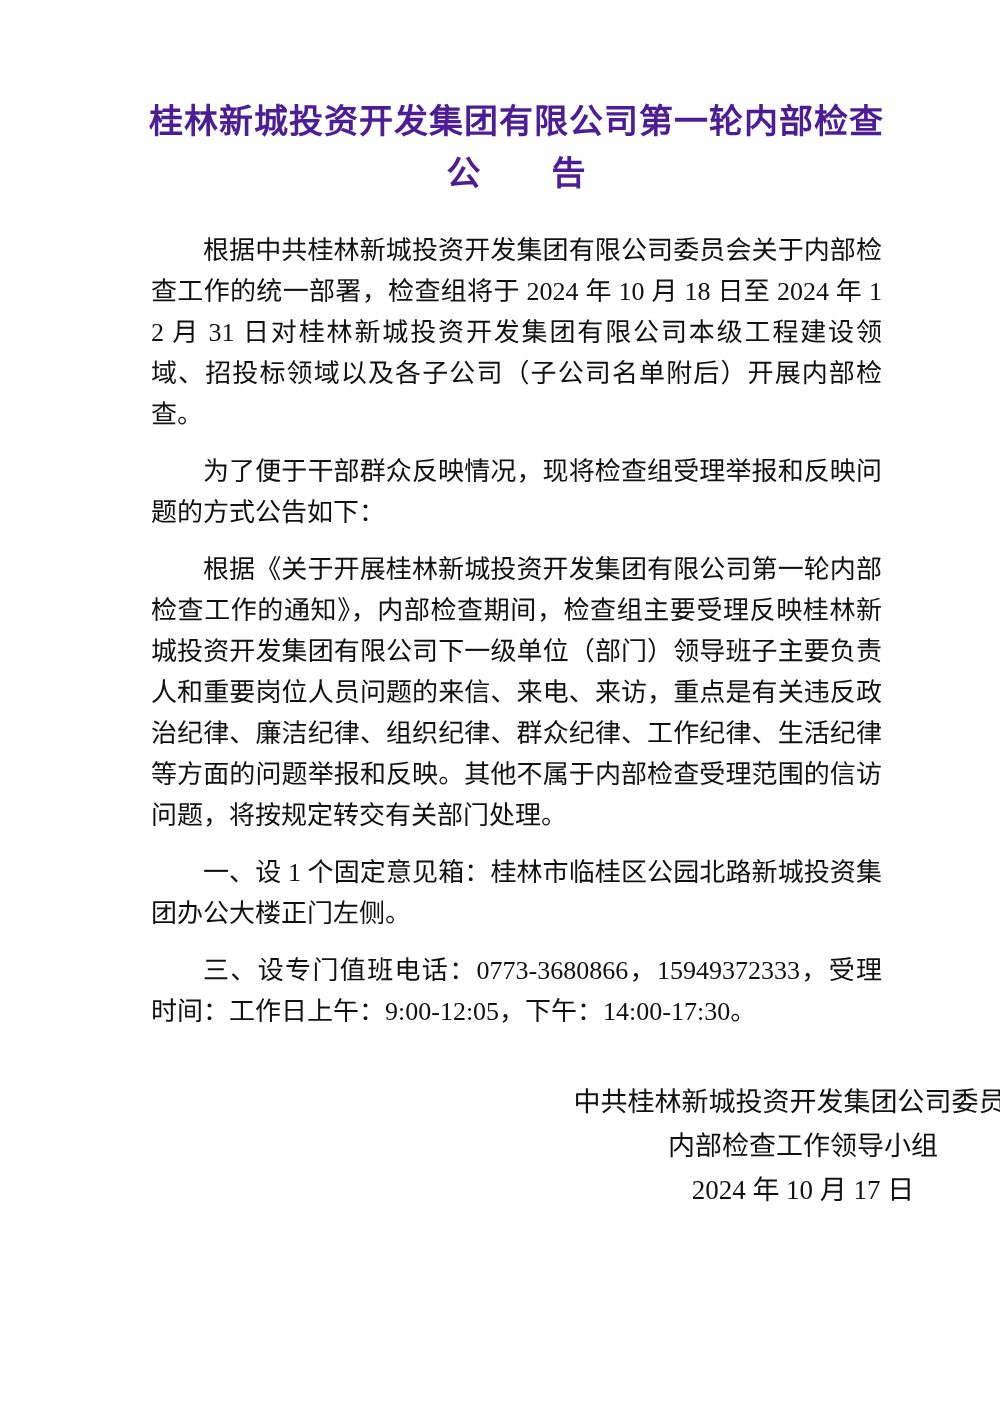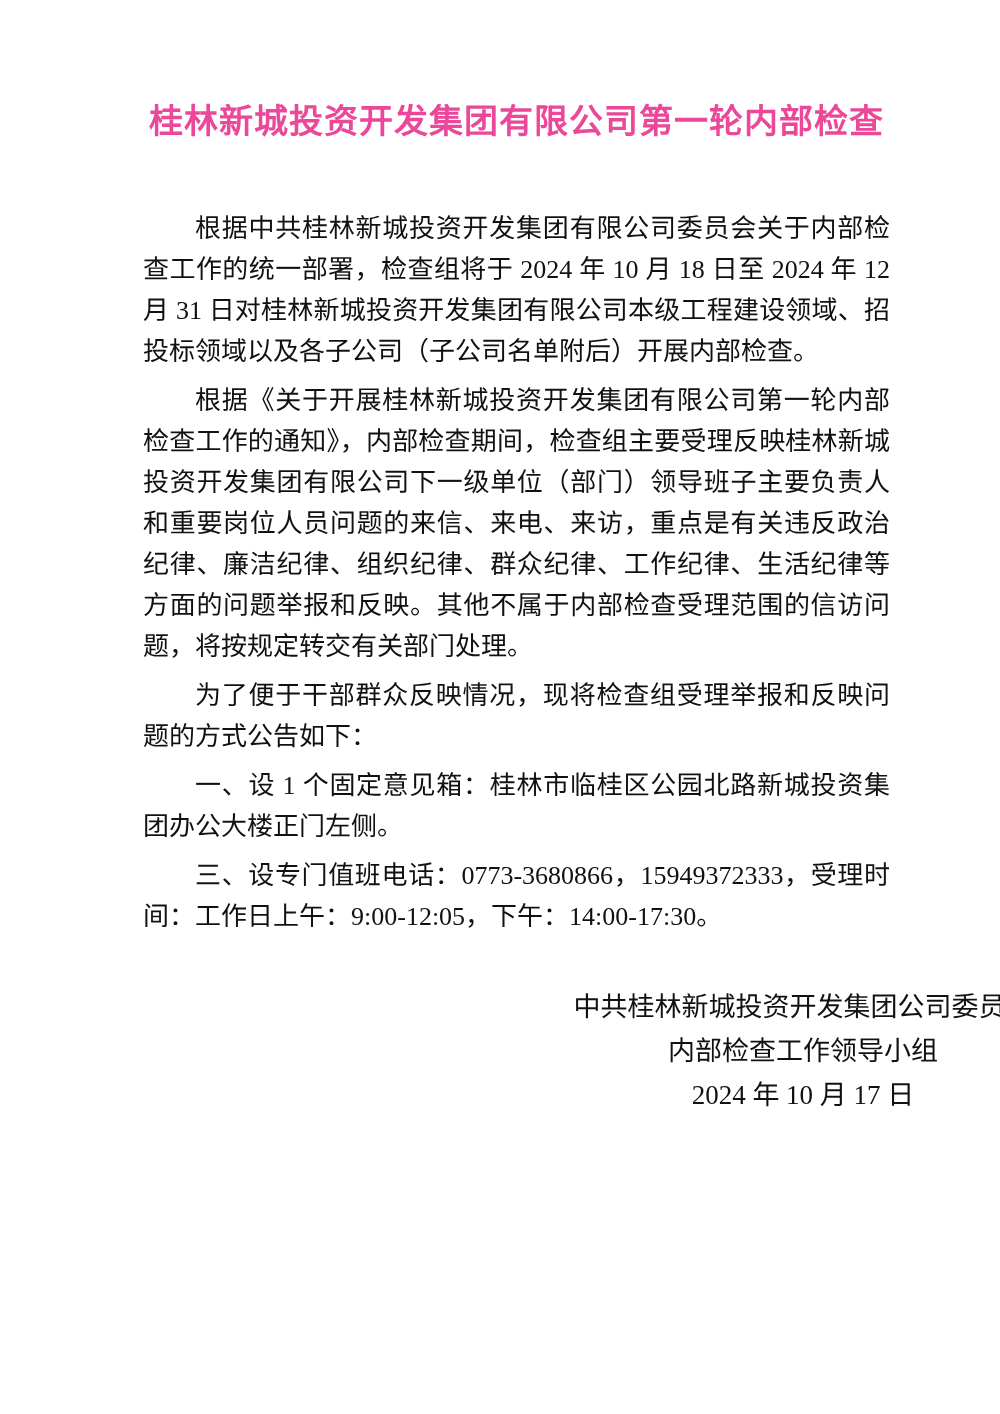--- a/index.html
+++ b/index.html
@@ -12,34 +12,34 @@
     width: 1000px;
     height: 1414px;
     background: #ffffff;
     color: #000000;
     box-sizing: border-box;
     padding: 96px 102px 0 135px;
     overflow: hidden;
     font-family: "Liberation Serif", "DejaVu Serif", serif;
   }
   .doc-title {
-    margin: 0 0 60px 0;
+    margin: 0 0 30px 0;
     text-align: center;
     font-weight: bold;
     font-size: 34px;
     line-height: 52px;
     letter-spacing: 1px;
-    color: #ec4899;
+    color: #4c1d95;
   }
   .doc-title .title-line {
     display: block;
     white-space: pre;
   }
   .doc-body p {
-    margin: 8px;
+    margin: 16px;
     font-size: 26px;
     line-height: 41px;
     text-align: justify;
     text-indent: 2em;
     color: #111111;
     word-break: break-all;
   }
   .signature-block {
     margin-top: 48px;
     margin-left: 398px;
@@ -53,26 +53,27 @@
     white-space: pre;
   }
 </style>
 </head>
 <body>
 
 <div class="page">
 
   <h1 class="doc-title">
     <span class="title-line">桂林新城投资开发集团有限公司第一轮内部检查</span>
+    <span class="title-line">公　　告</span>
   </h1>
 
   <div class="doc-body">
     <p>根据中共桂林新城投资开发集团有限公司委员会关于内部检查工作的统一部署，检查组将于 2024 年 10 月 18 日至 2024 年 12 月 31 日对桂林新城投资开发集团有限公司本级工程建设领域、招投标领域以及各子公司（子公司名单附后）开展内部检查。</p>
+    <p>为了便于干部群众反映情况，现将检查组受理举报和反映问题的方式公告如下：</p>
     <p>根据《关于开展桂林新城投资开发集团有限公司第一轮内部检查工作的通知》，内部检查期间，检查组主要受理反映桂林新城投资开发集团有限公司下一级单位（部门）领导班子主要负责人和重要岗位人员问题的来信、来电、来访，重点是有关违反政治纪律、廉洁纪律、组织纪律、群众纪律、工作纪律、生活纪律等方面的问题举报和反映。其他不属于内部检查受理范围的信访问题，将按规定转交有关部门处理。</p>
-    <p>为了便于干部群众反映情况，现将检查组受理举报和反映问题的方式公告如下：</p>
     <p>一、设 1 个固定意见箱：桂林市临桂区公园北路新城投资集团办公大楼正门左侧。</p>
     <p>三、设专门值班电话：0773-3680866，15949372333，受理时间：工作日上午：9:00-12:05，下午：14:00-17:30。</p>
   </div>
 
   <div class="signature-block">
     <div>中共桂林新城投资开发集团公司委员会</div>
     <div>内部检查工作领导小组</div>
     <div>2024 年 10 月 17 日</div>
   </div>
 

